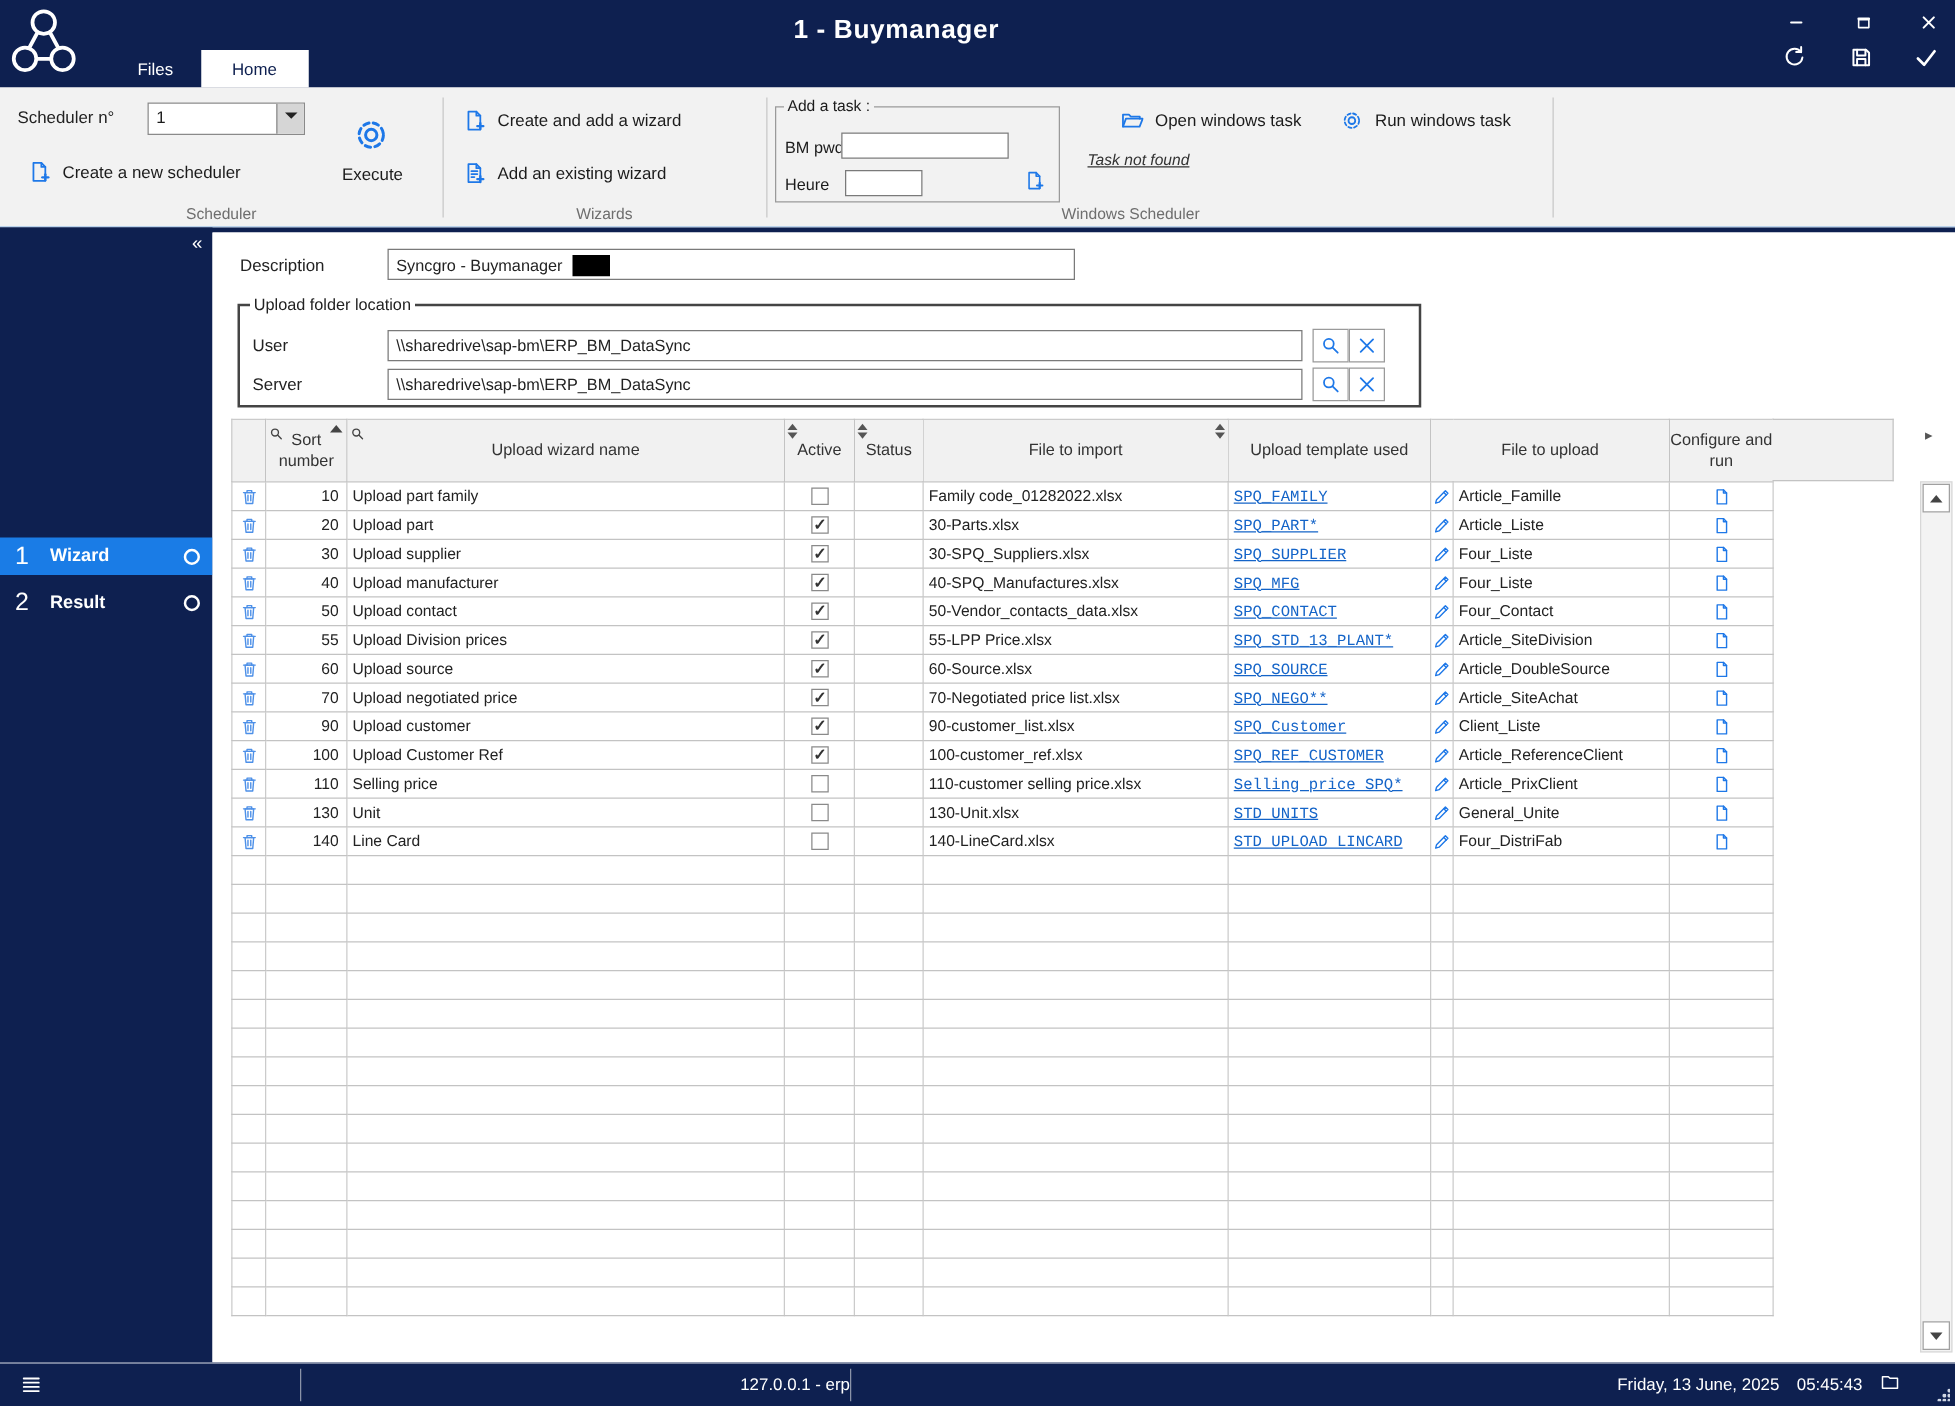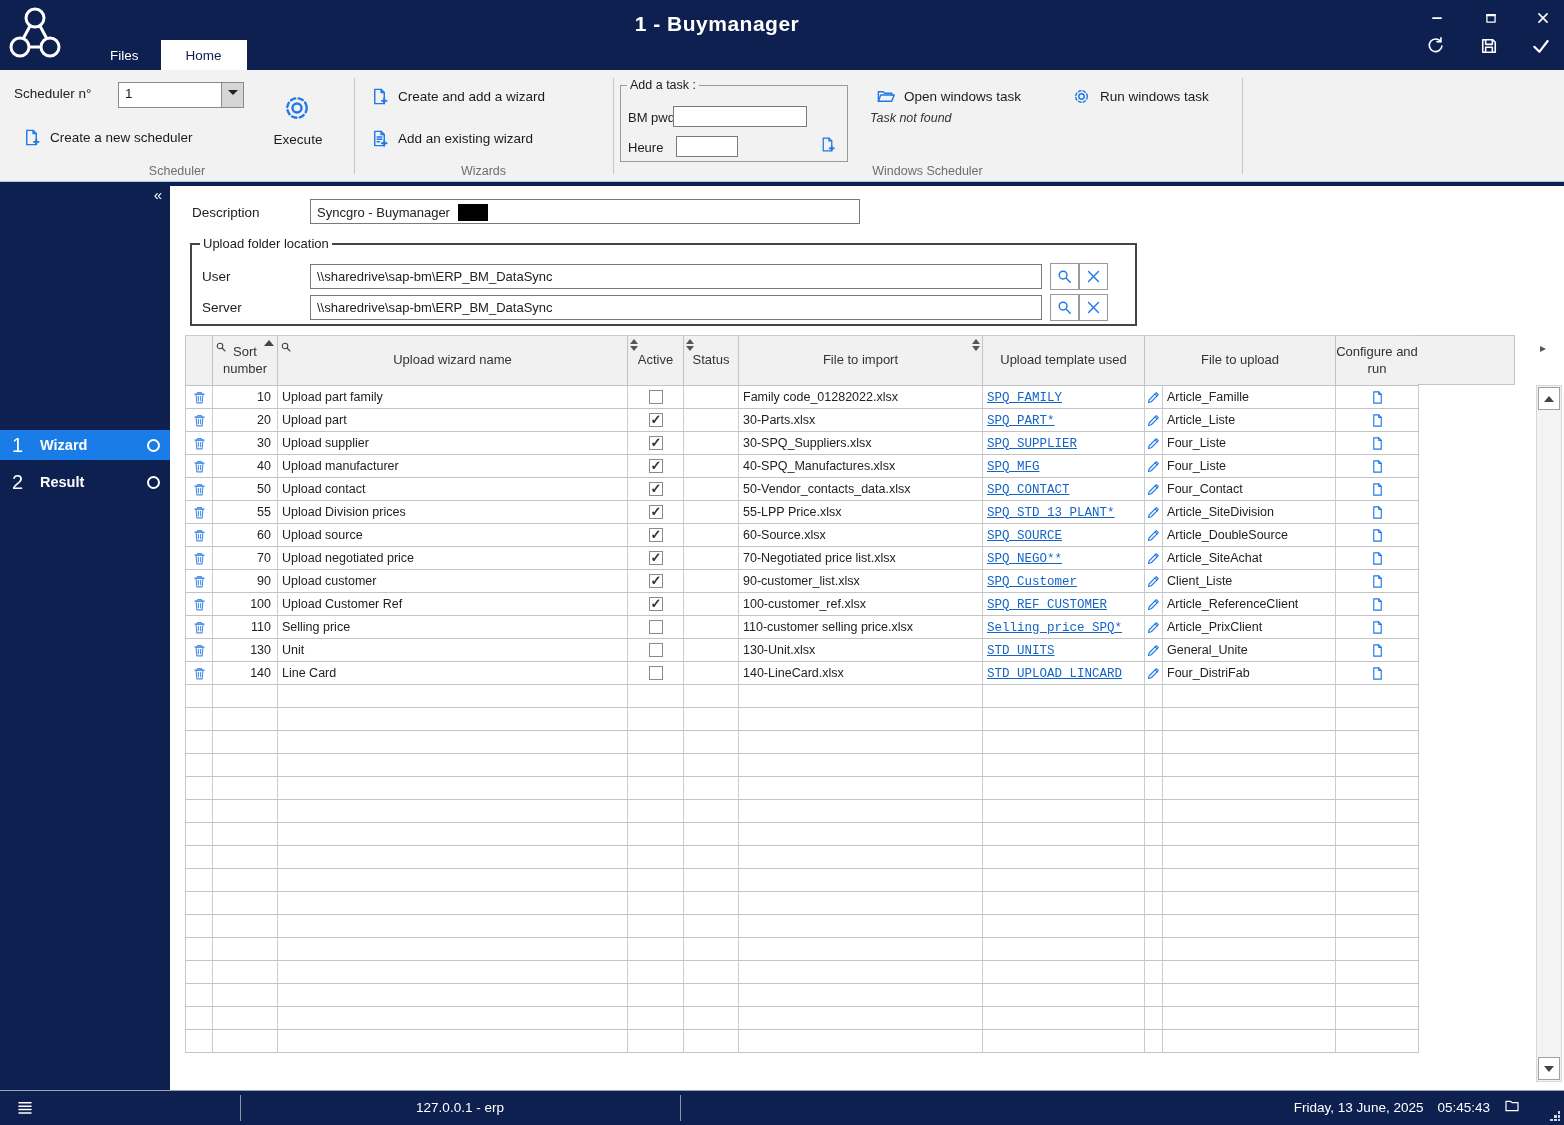--- a/index.html
+++ b/index.html
@@ -86,21 +86,21 @@
   .optbtn { position:absolute; left:6px; top:6px; font-size:12px; color:#555; }
   .sbar { position:absolute; left:2px; top:50px; width:26px; height:697px; background:#f3f3f3; border:1px solid #d7d7d7; }
   .sbtn { position:absolute; left:1px; width:22px; height:23px; background:#fff; border:1px solid #a0a0a0; display:flex; align-items:center; justify-content:center; }
   .sbtn .t { width:0; height:0; border:5px solid transparent; }
   .sbtn.up { top:1px; } .sbtn.up .t { border-bottom:6px solid #444; border-top:none; }
   .sbtn.dn { bottom:1px; } .sbtn.dn .t { border-top:6px solid #444; border-bottom:none; }
 
   
   .statusbar { position:absolute; left:0; top:1090px; width:1564px; height:35px; background:#0e2050; color:#fff; border-top:1px solid #9aa3b8; font-size:13.5px; }
   .statusbar .vsep { position:absolute; top:4px; width:1px; height:26px; background:#8a93a8; }
-  .sb-center { position:absolute; left:240px; width:440px; top:9px; text-align:center; }
+  .sb-center { position:absolute; left:240px; width:440px; top:9px; text-align:right; }
   .sb-right { position:absolute; right:74px; top:9px; }
   .sb-time { margin-left:14px; }
   .sb-folder { position:absolute; right:44px; top:7px; color:#fff; }
   .grip { position:absolute; right:4px; bottom:4px; width:10px; height:10px;
           background:radial-gradient(circle 1.5px, #cfd6e4 1.5px, transparent 2px) 8px 0/3px 3px no-repeat,
           radial-gradient(circle 1.5px, #cfd6e4 1.5px, transparent 2px) 8px 4px/3px 3px no-repeat,
           radial-gradient(circle 1.5px, #cfd6e4 1.5px, transparent 2px) 8px 8px/3px 3px no-repeat,
           radial-gradient(circle 1.5px, #cfd6e4 1.5px, transparent 2px) 4px 4px/3px 3px no-repeat,
           radial-gradient(circle 1.5px, #cfd6e4 1.5px, transparent 2px) 4px 8px/3px 3px no-repeat,
           radial-gradient(circle 1.5px, #cfd6e4 1.5px, transparent 2px) 0 8px/3px 3px no-repeat; }
@@ -267,34 +267,34 @@
   <fieldset class="addtask">
     <legend>Add a task :</legend>
     <div class="ft-row" style="left:7px; top:18px;">BM pwd</div>
     <input class="tinput abs" style="left: 52px; top: 14px; width: 134px;" value="">
     <div class="ft-row" style="left:7px; top:48px;">Heure</div>
     <input class="tinput abs" style="left: 55px; top: 44px; width: 62px;" value="">
     <div class="abs" style="left:198px; top:44px; color:#1e78e8;"><svg class="ic">
           <use href="#i-docplus"></use>
         </svg></div>
   </fieldset>
-  <div class="rb-item" style="left:876px; top:17px;">
+  <div class="rb-item" style="left:896px; top:17px;">
     <svg class="ic">
         <use href="#i-folder-open"></use>
       </svg>
     <span>Open windows task</span>
   </div>
-  <div class="task-status" style="left:870px; top:41px;">Task not found</div>
+  <div class="task-status" style="left:870px; top:51px;text-decoration:underline;">Task not found</div>
   <div class="rb-item" style="left:1072px; top:17px;">
     <svg class="ic">
         <use href="#i-gear"></use>
       </svg>
     <span>Run windows task</span>
   </div>
-  <div class="grp-label" style="left:613px; width:629px;">Windows Scheduler</div>
+  <div class="grp-label" style="left:590px; width:629px;">Windows Scheduler</div>
   <div class="sep" style="left:1242px;"></div>
 </div>
 
 <div class="navband"></div>
 
 <aside class="sidebar">
   <div class="collapse">«</div>
   <div class="nav-item sel" style="top:248px;">
     <span class="num">1</span>
     <span class="lbl">Wizard</span>

